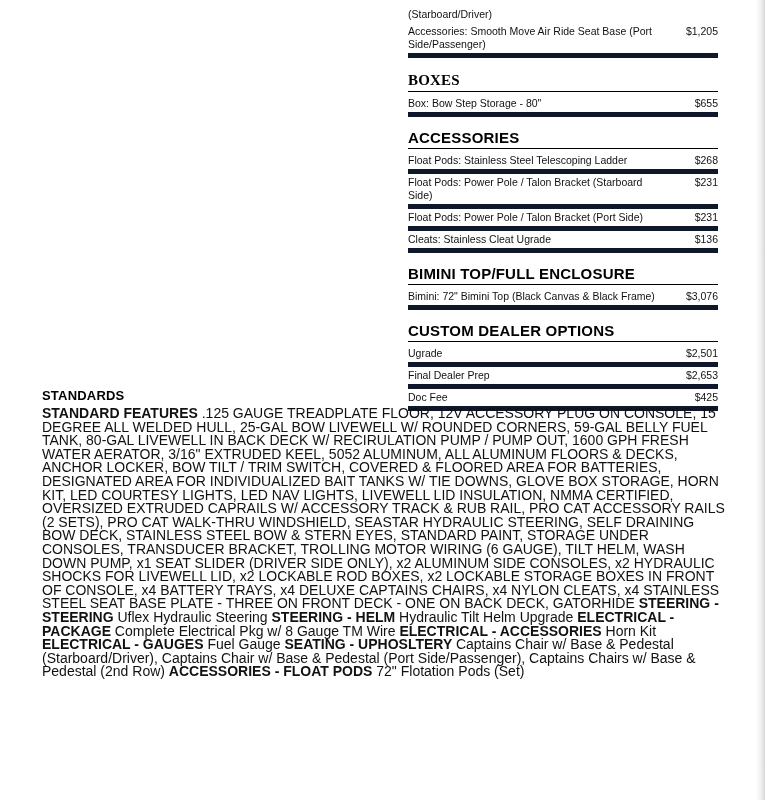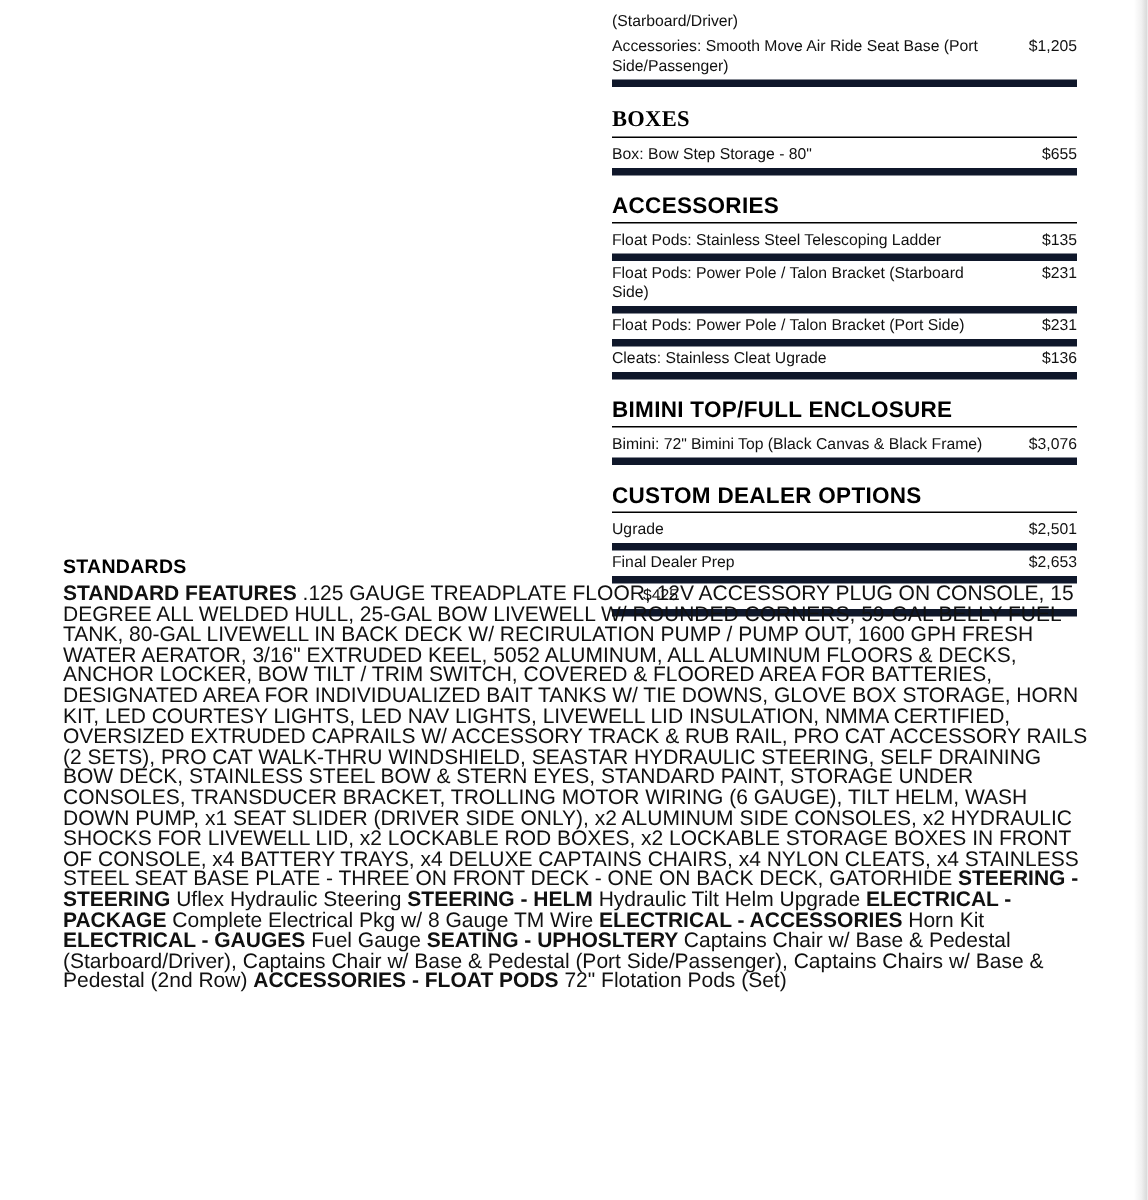--- a/index.html
+++ b/index.html
@@ -67,21 +67,21 @@
     padding-bottom: 2px;
     border-bottom: 1.5px solid #000;
     color: #000;
   }
   .section-head.first { margin-top: 14px; font-family: Liberation Serif, serif; }
 
   
   .standards {
     position: absolute;
     left: 42px;
-    top: 370px;
+    top: 388px;
     width: 684px;
   }
   .standards-title {
     font-size: 13px;
     font-weight: bold;
     letter-spacing: 0.2px;
     margin-bottom: 4px;
   }
   .standards-body {
     font-size: 14px;
@@ -118,21 +118,21 @@
 
     <div class="section-head first">BOXES</div>
     <div class="row">
       <div class="desc">Box: Bow Step Storage - 80"</div>
       <div class="price">$655</div>
     </div>
 
     <div class="section-head">ACCESSORIES</div>
     <div class="row">
       <div class="desc">Float Pods: Stainless Steel Telescoping Ladder</div>
-      <div class="price">$135</div>
+      <div class="price">$268</div>
     </div>
     <div class="row">
       <div class="desc">Float Pods: Power Pole / Talon Bracket (Starboard Side)</div>
       <div class="price">$231</div>
     </div>
     <div class="row">
       <div class="desc">Float Pods: Power Pole / Talon Bracket (Port Side)</div>
       <div class="price">$231</div>
     </div>
     <div class="row">
@@ -149,20 +149,21 @@
     <div class="section-head">CUSTOM DEALER OPTIONS</div>
     <div class="row">
       <div class="desc">Ugrade</div>
       <div class="price">$2,501</div>
     </div>
     <div class="row">
       <div class="desc">Final Dealer Prep</div>
       <div class="price">$2,653</div>
     </div>
     <div class="row">
+      <div class="desc">Doc Fee</div>
       <div class="price">$425</div>
     </div>
 
   </div>
 
   <div class="standards">
     <div class="standards-title">STANDARDS</div>
     <div class="standards-body" id="standards-body"><b>STANDARD FEATURES </b><span>.125 GAUGE TREADPLATE FLOOR, 12V ACCESSORY PLUG ON CONSOLE, 15 DEGREE ALL WELDED HULL, 25-GAL BOW LIVEWELL W/ ROUNDED CORNERS, 59-GAL BELLY FUEL TANK, 80-GAL LIVEWELL IN BACK DECK W/ RECIRULATION PUMP / PUMP OUT, 1600 GPH FRESH WATER AERATOR, 3/16" EXTRUDED KEEL, 5052 ALUMINUM, ALL ALUMINUM FLOORS &amp; DECKS, ANCHOR LOCKER, BOW TILT / TRIM SWITCH, COVERED &amp; FLOORED AREA FOR BATTERIES, DESIGNATED AREA FOR INDIVIDUALIZED BAIT TANKS W/ TIE DOWNS, GLOVE BOX STORAGE, HORN KIT, LED COURTESY LIGHTS, LED NAV LIGHTS, LIVEWELL LID INSULATION, NMMA CERTIFIED, OVERSIZED EXTRUDED CAPRAILS W/ ACCESSORY TRACK &amp; RUB RAIL, PRO CAT ACCESSORY RAILS (2 SETS), PRO CAT WALK-THRU WINDSHIELD, SEASTAR HYDRAULIC STEERING, SELF DRAINING BOW DECK, STAINLESS STEEL BOW &amp; STERN EYES, STANDARD PAINT, STORAGE UNDER CONSOLES, TRANSDUCER BRACKET, TROLLING MOTOR WIRING (6 GAUGE), TILT HELM, WASH DOWN PUMP, x1 SEAT SLIDER (DRIVER SIDE ONLY), x2 ALUMINUM SIDE CONSOLES, x2 HYDRAULIC SHOCKS FOR LIVEWELL LID, x2 LOCKABLE ROD BOXES, x2 LOCKABLE STORAGE BOXES IN FRONT OF CONSOLE, x4 BATTERY TRAYS, x4 DELUXE CAPTAINS CHAIRS, x4 NYLON CLEATS, x4 STAINLESS STEEL SEAT BASE PLATE - THREE ON FRONT DECK - ONE ON BACK DECK, GATORHIDE  </span><b>STEERING - STEERING </b><span>Uflex Hydraulic Steering  </span><b>STEERING - HELM </b><span>Hydraulic Tilt Helm Upgrade  </span><b>ELECTRICAL - PACKAGE </b><span>Complete Electrical Pkg w/ 8 Gauge TM Wire  </span><b>ELECTRICAL - ACCESSORIES </b><span>Horn Kit  </span><b>ELECTRICAL - GAUGES </b><span>Fuel Gauge  </span><b>SEATING - UPHOSLTERY </b><span>Captains Chair w/ Base &amp; Pedestal (Starboard/Driver), Captains Chair w/ Base &amp; Pedestal (Port Side/Passenger), Captains Chairs w/ Base &amp; Pedestal (2nd Row)  </span><b>ACCESSORIES - FLOAT PODS </b><span>72" Flotation Pods (Set)</span></div>
   </div>
 

